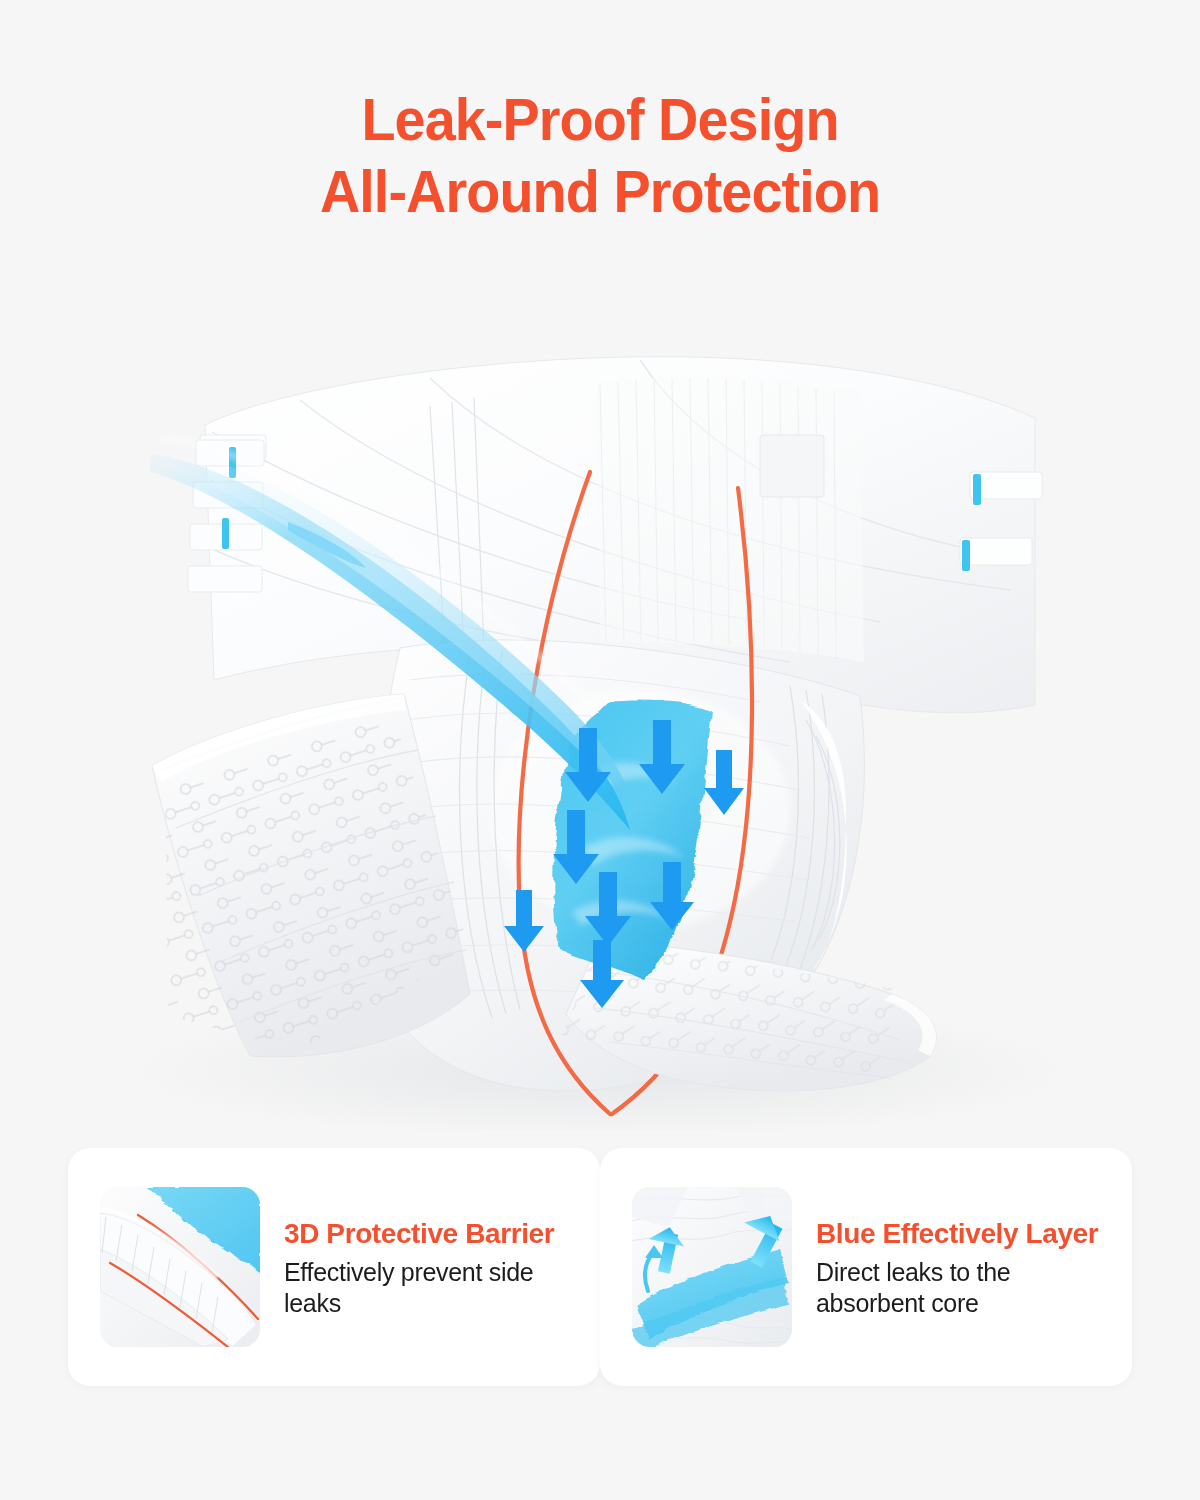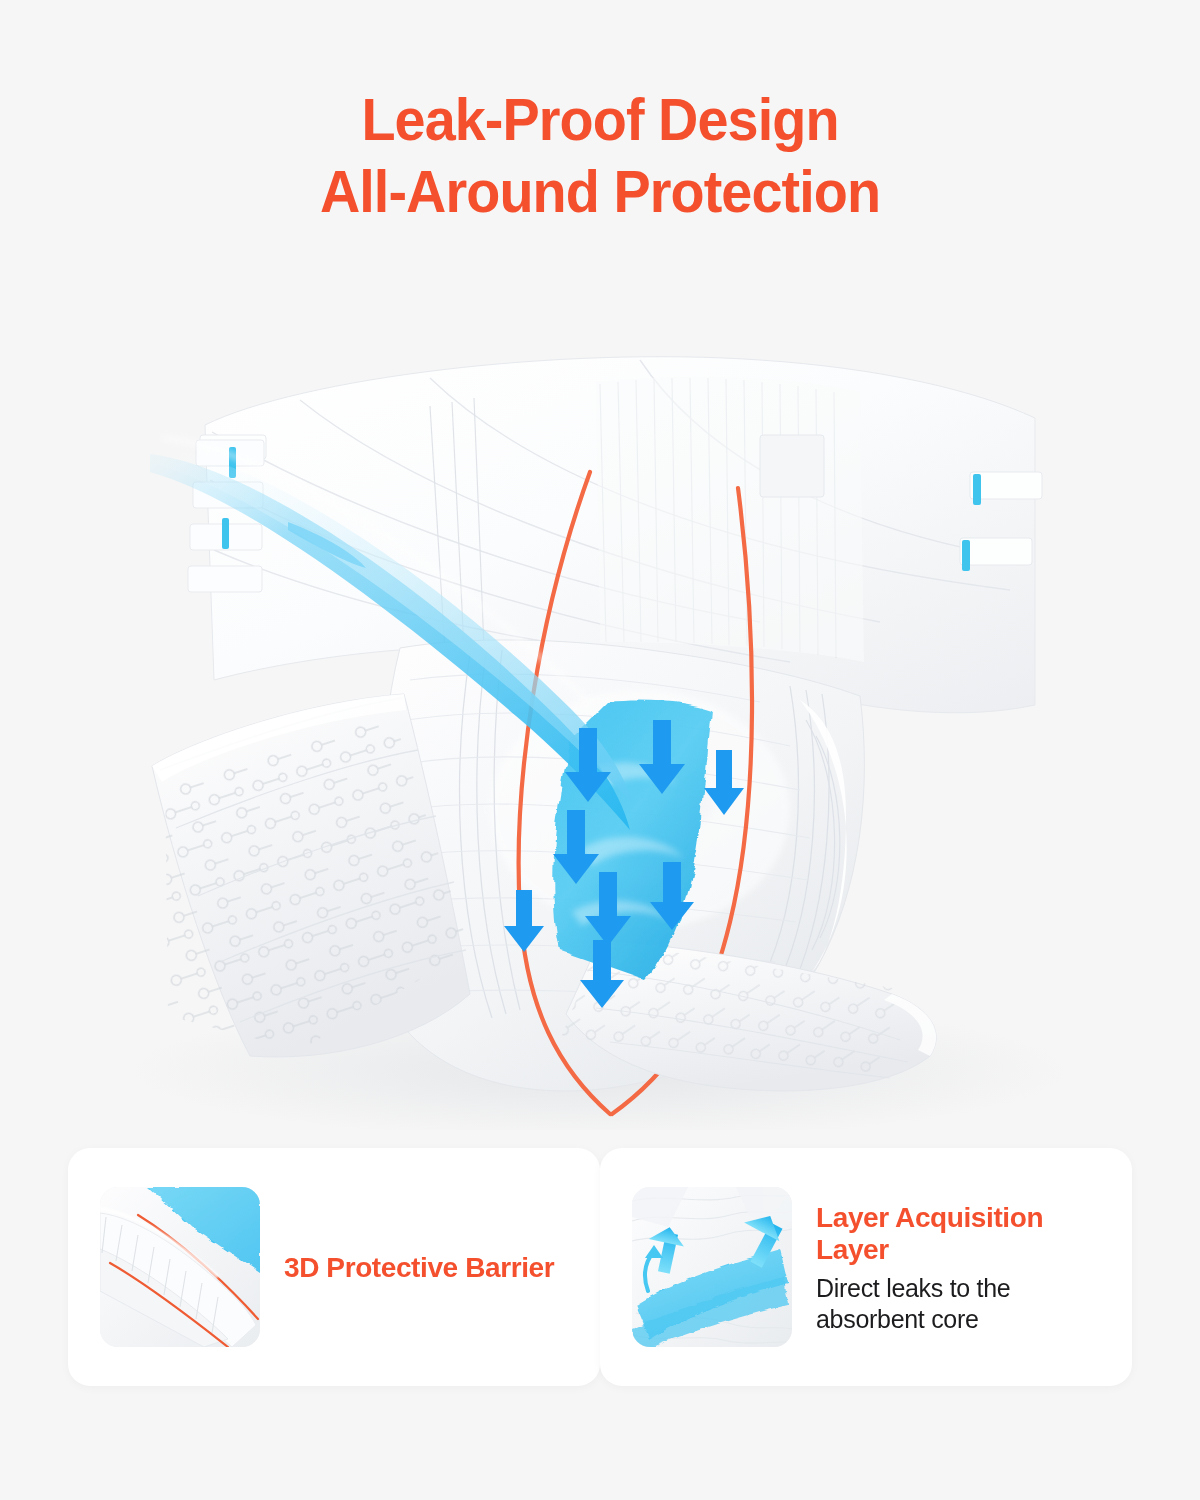--- a/index.html
+++ b/index.html
@@ -409,20 +409,21 @@
         <g stroke="#ef5b33" stroke-width="2.2" fill="none" stroke-linecap="round">
           <path d="M38 28 C80 54 126 96 158 132"></path>
           <path d="M10 76 C52 100 100 138 128 160"></path>
         </g>
 
         <path d="M0 22 C32 26 76 52 118 90" stroke="#ffffff" stroke-width="4" fill="none" opacity=".8" filter="url(#t1s)"></path>
       </svg>
     </div>
     <div class="ctext">
       <div class="ctitle">3D Protective Barrier</div>
+      <div class="cdesc">Effectively prevent side leaks</div>
     </div>
   </div>
 
   <div class="card">
     <div class="thumb">
       <svg viewBox="0 0 160 160" xmlns="http://www.w3.org/2000/svg" aria-hidden="true">
         <defs>
           <linearGradient id="t2bg" x1="0" y1="0" x2="1" y2="1">
             <stop offset="0" stop-color="#fdfdfe"></stop>
               <stop offset="1" stop-color="#e9ecef"></stop>
@@ -466,18 +467,18 @@
           <path d="M134 28 l20 18 -40 0 z" transform="rotate(28 134 37)"></path>
         </g>
 
         <g fill="none" stroke="#46c8f2" stroke-width="4" stroke-linecap="round">
           <path d="M16 104 C10 88 14 74 22 64"></path>
         </g>
         <path d="M22 58 l9 13 -18 0 z" fill="#46c8f2"></path>
       </svg>
     </div>
     <div class="ctext">
-      <div class="ctitle">Layer Acquisition Layer</div>
+      <div class="ctitle">Blue Effectively Layer</div>
       <div class="cdesc">Direct leaks to the absorbent core</div>
     </div>
   </div>
 
 </div>
 
 </body></html>

